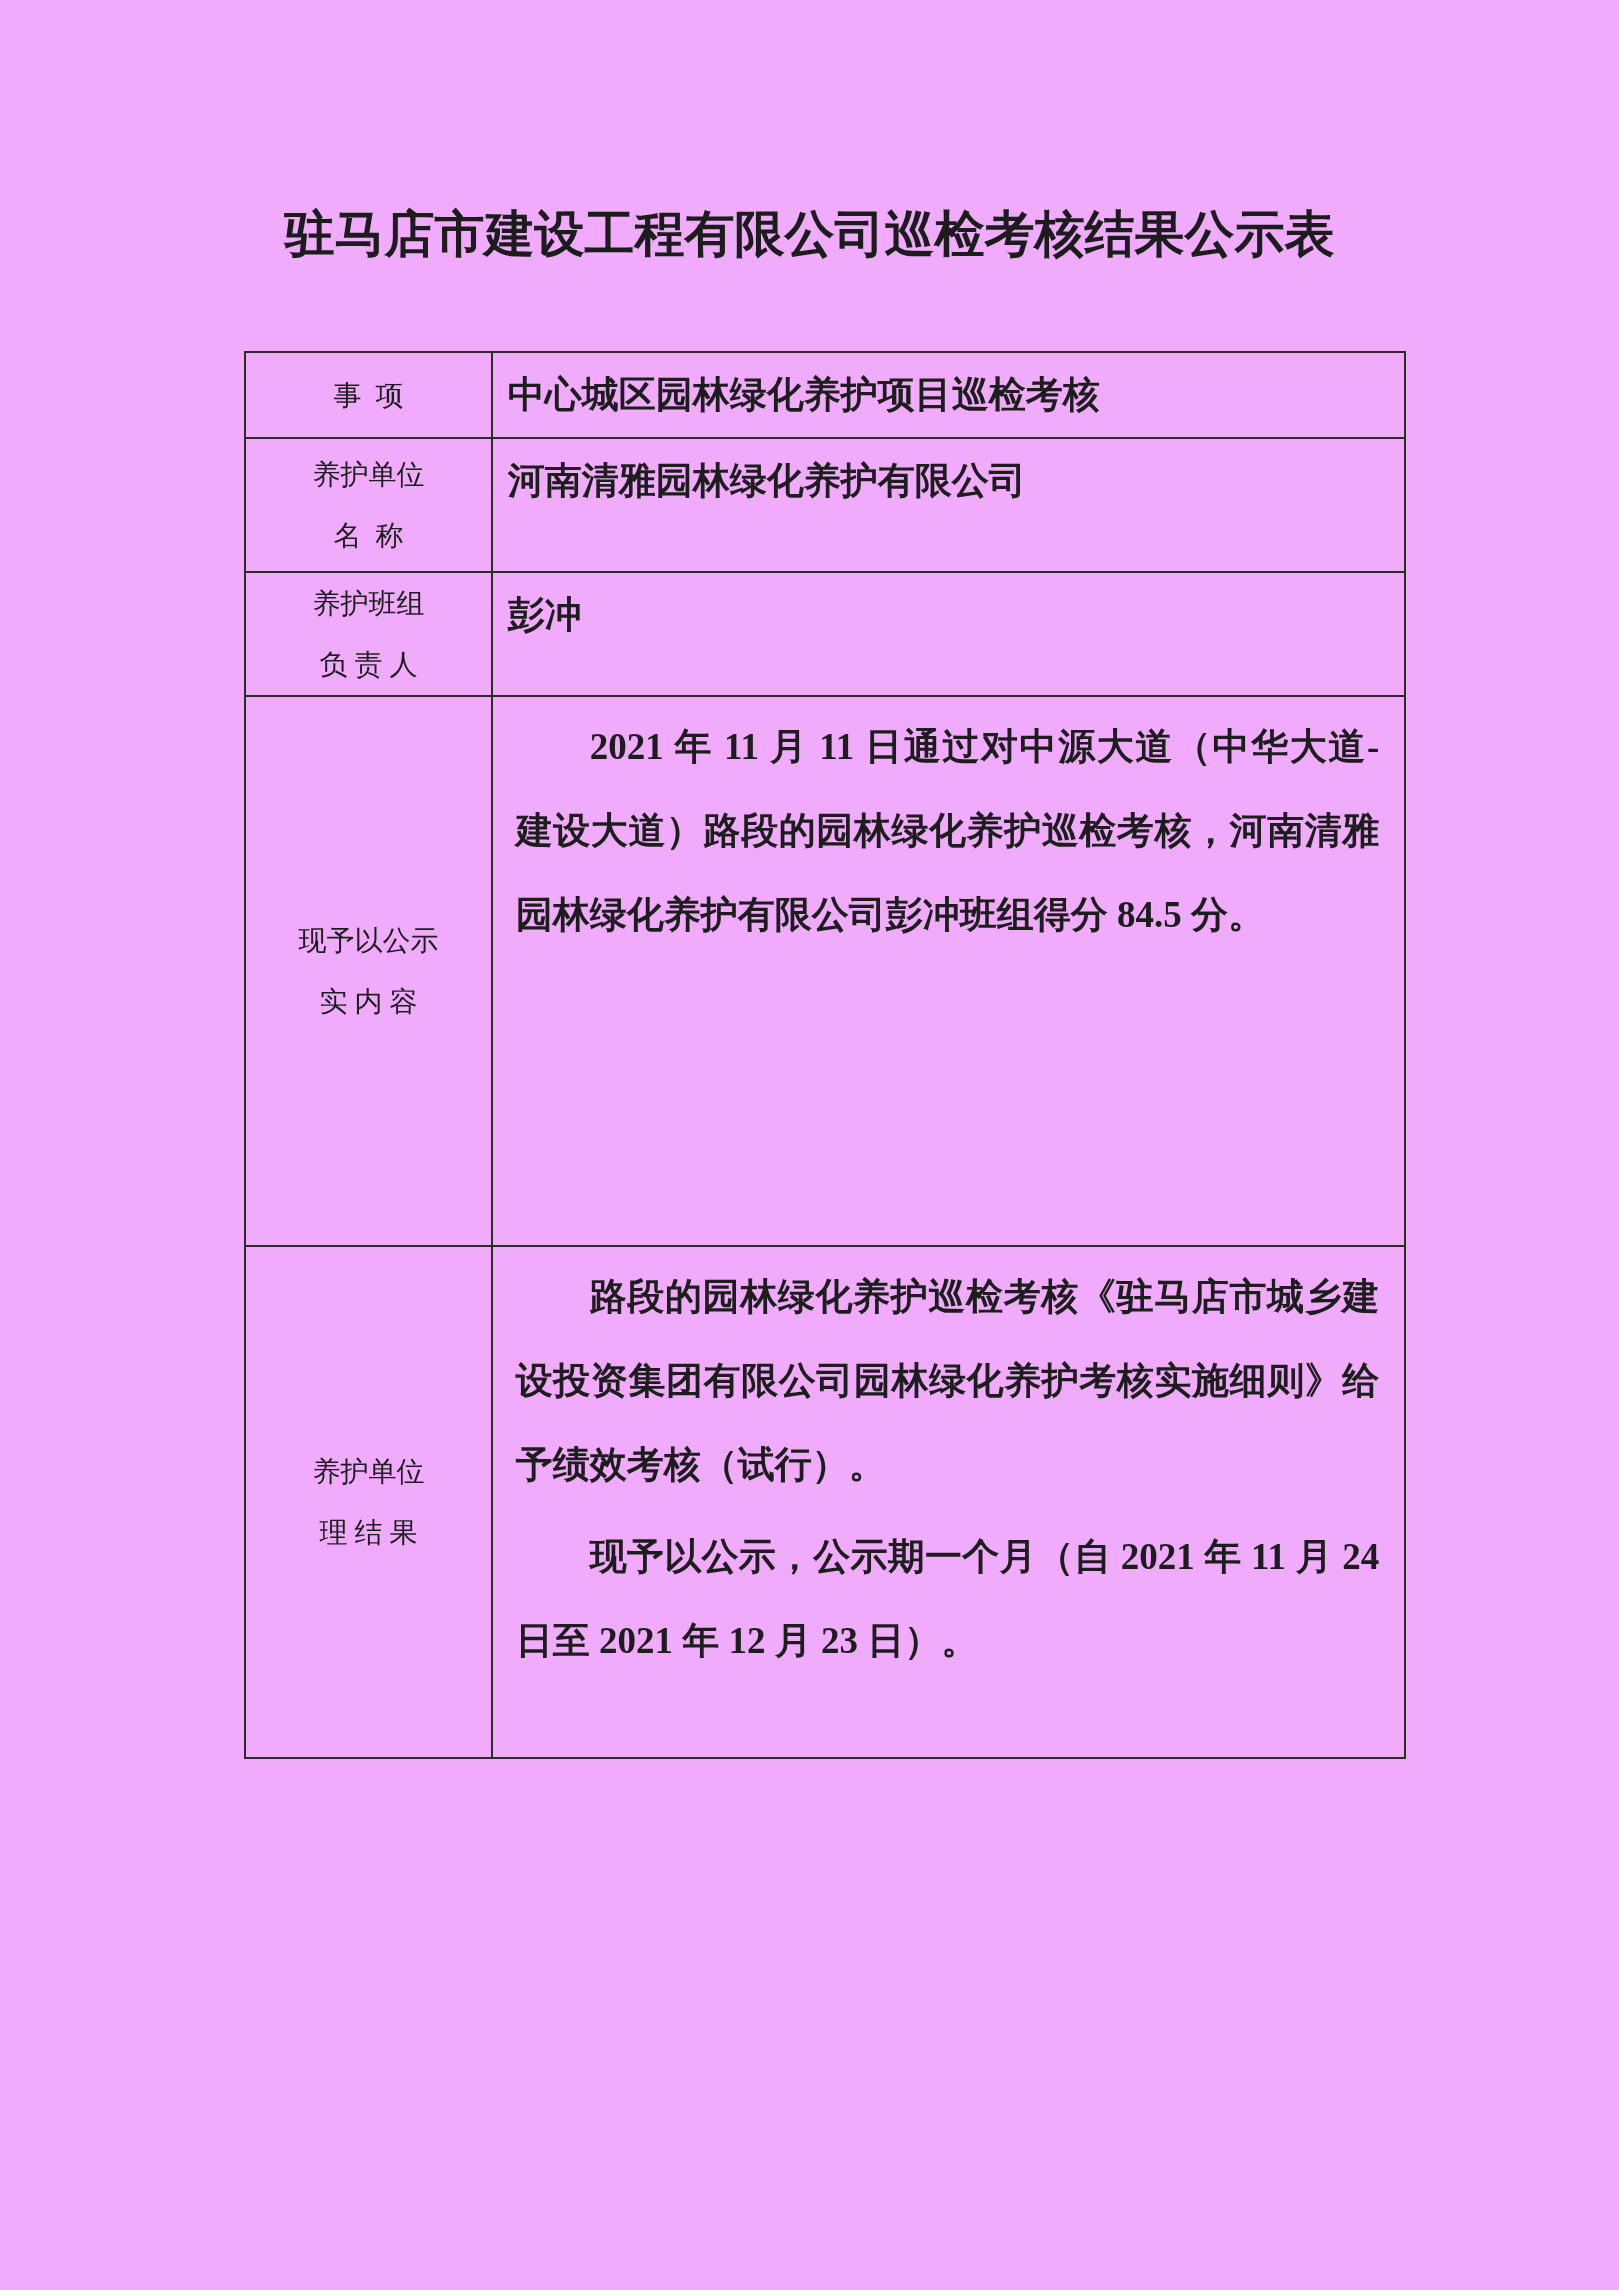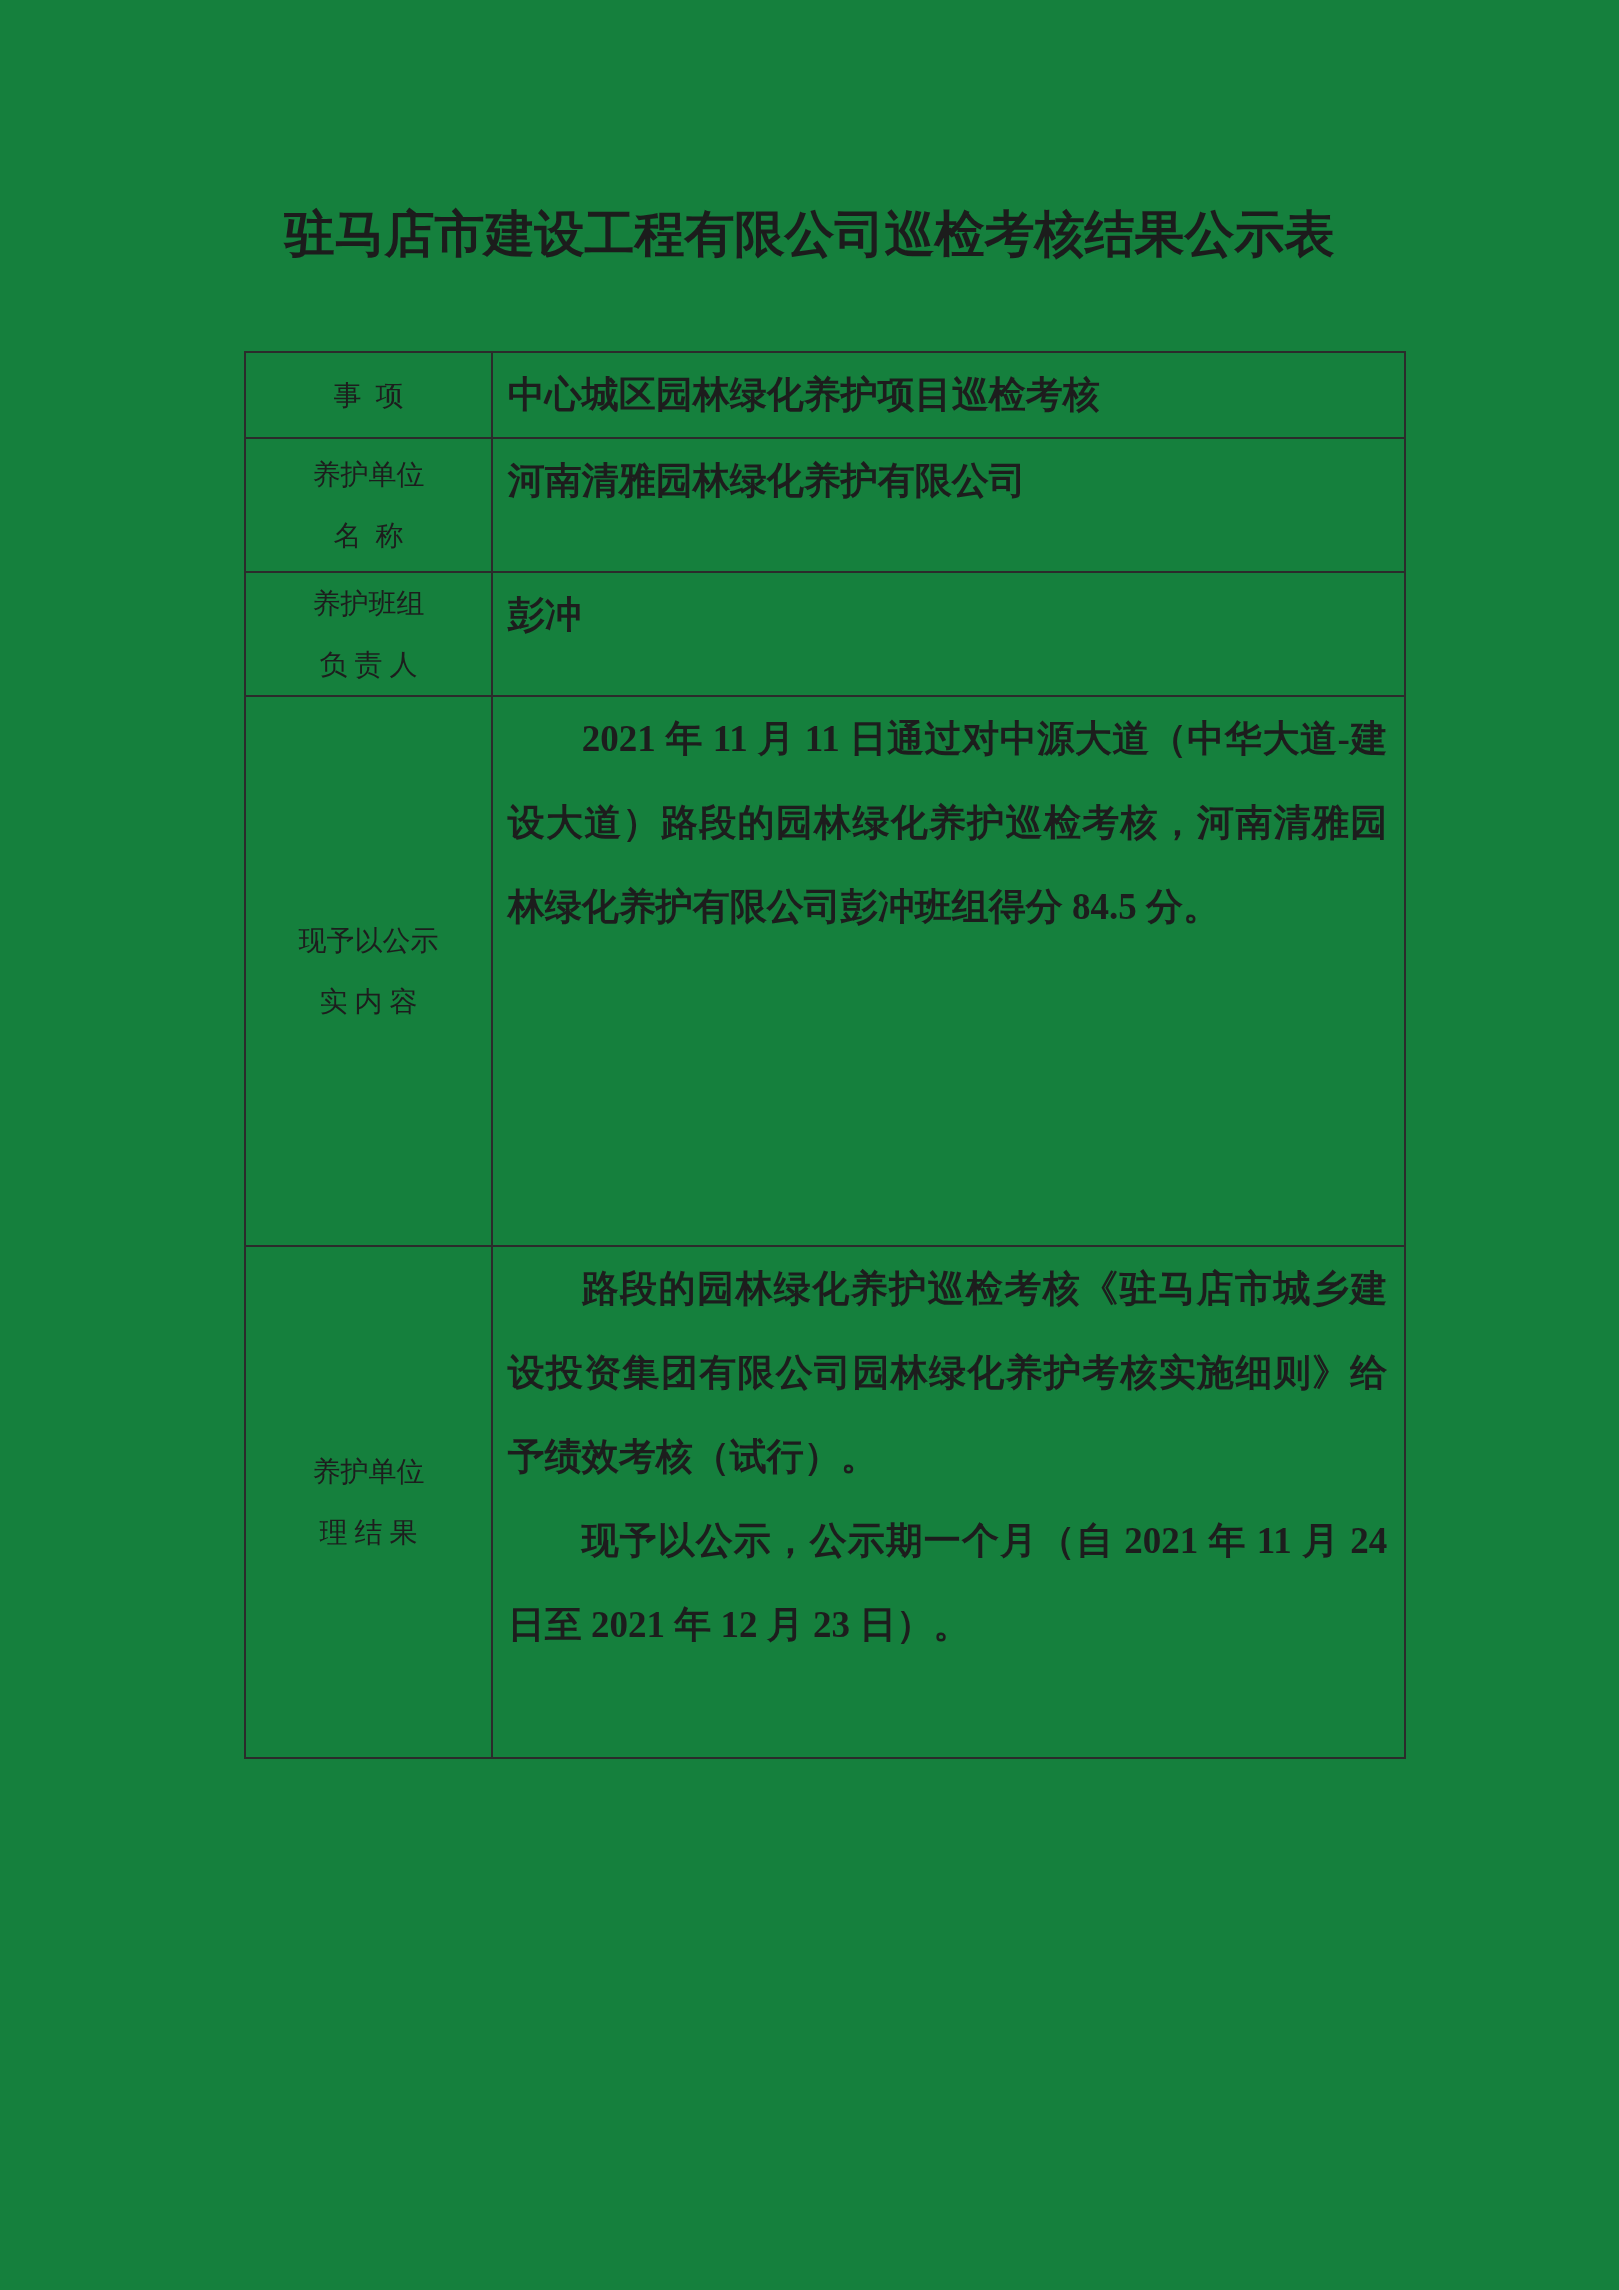--- a/index.html
+++ b/index.html
@@ -1,20 +1,20 @@
 <!DOCTYPE html>
 <html><head>
 <meta charset="utf-8">
 <style>
   html, body { margin: 0; padding: 0; }
   .page {
     position: relative;
     width: 1619px;
     height: 2291px;
-    background: #15803d;
+    background: #f0abfc;
     color: #1d1d1d;
     font-family: "Liberation Serif", "DejaVu Serif", serif;
     overflow: hidden;
   }
   .doc-title {
     position: absolute;
     top: 202px;
     left: 0;
     width: 1619px;
     text-align: center;
@@ -56,21 +56,21 @@
     padding: 0 16.7px 0 14.7px;
     color: #1d1d1d;
     font-weight: bold;
   }
   .row-1 { height: 82px; }
   .row-2 { height: 134px; }
   .row-3 { height: 96px; }
   .row-4 { height: 550px; }
   .row-5 { height: 512px; }
   .para {
-    margin: 0;
+    margin: 8px;
     text-indent: 74px;
     text-align: justify;
   }
 </style>
 </head>
 <body>
 
 <div class="page">
 
   <div class="doc-title">驻马店市建设工程有限公司巡检考核结果公示表</div>

